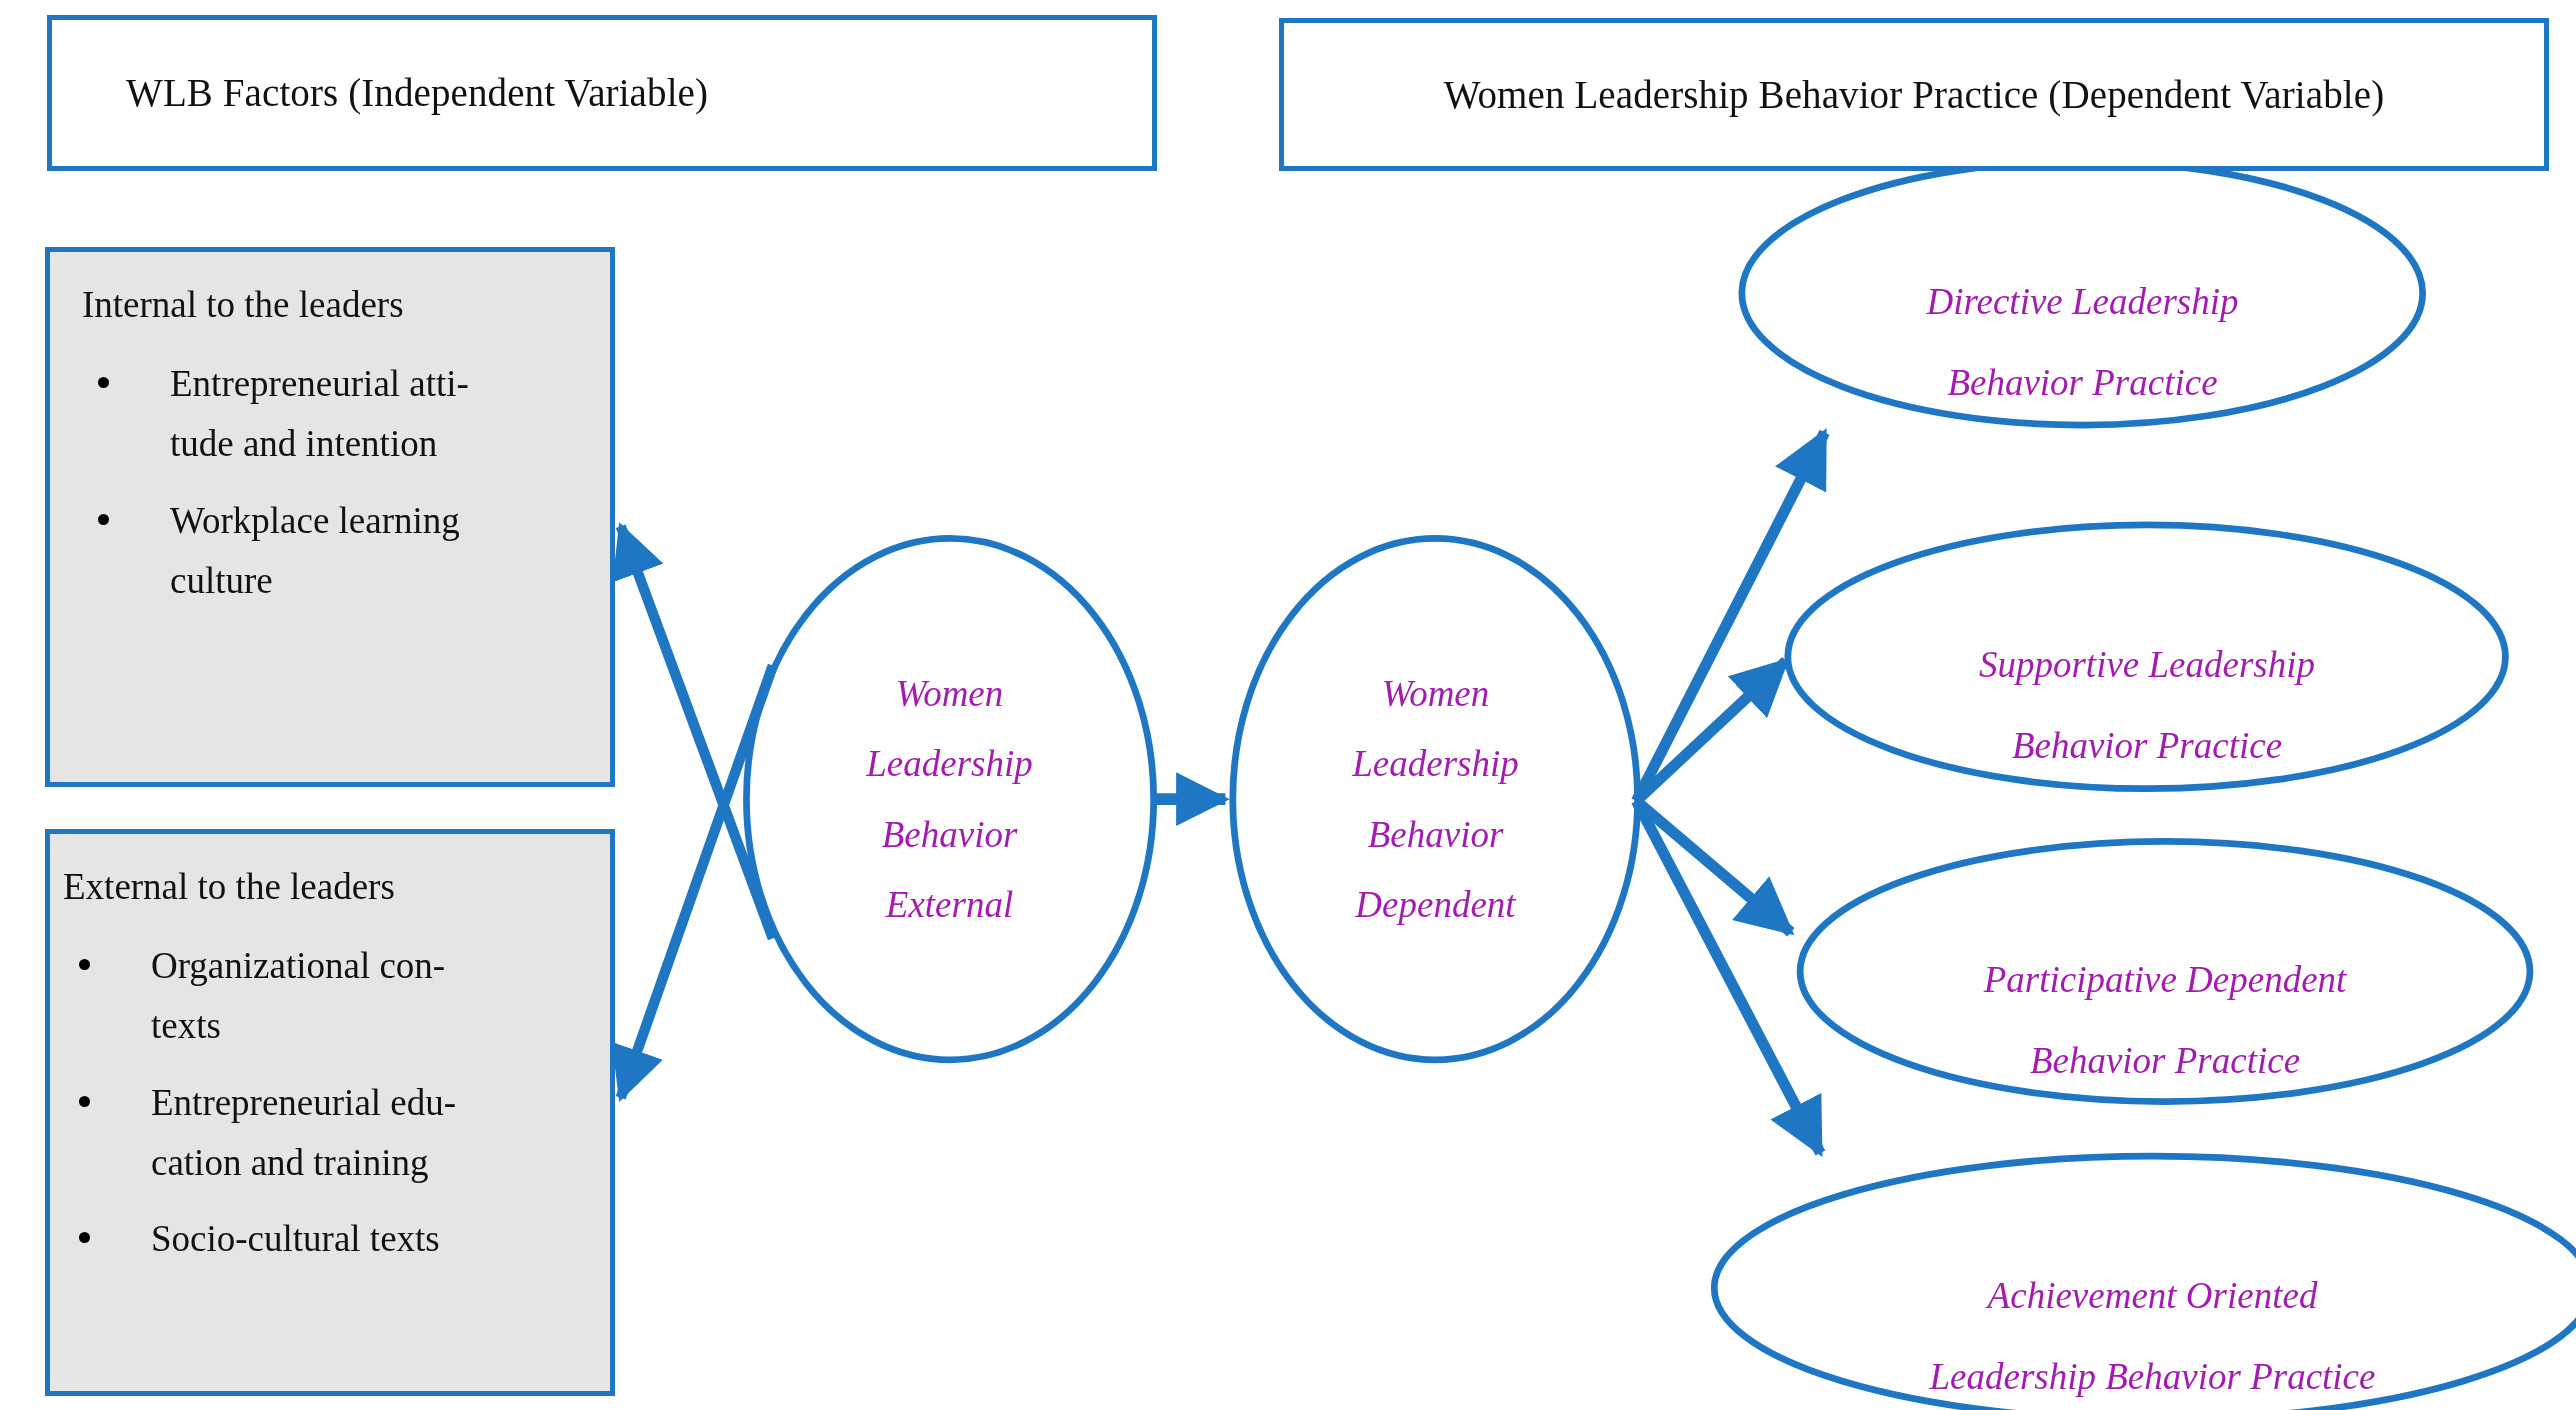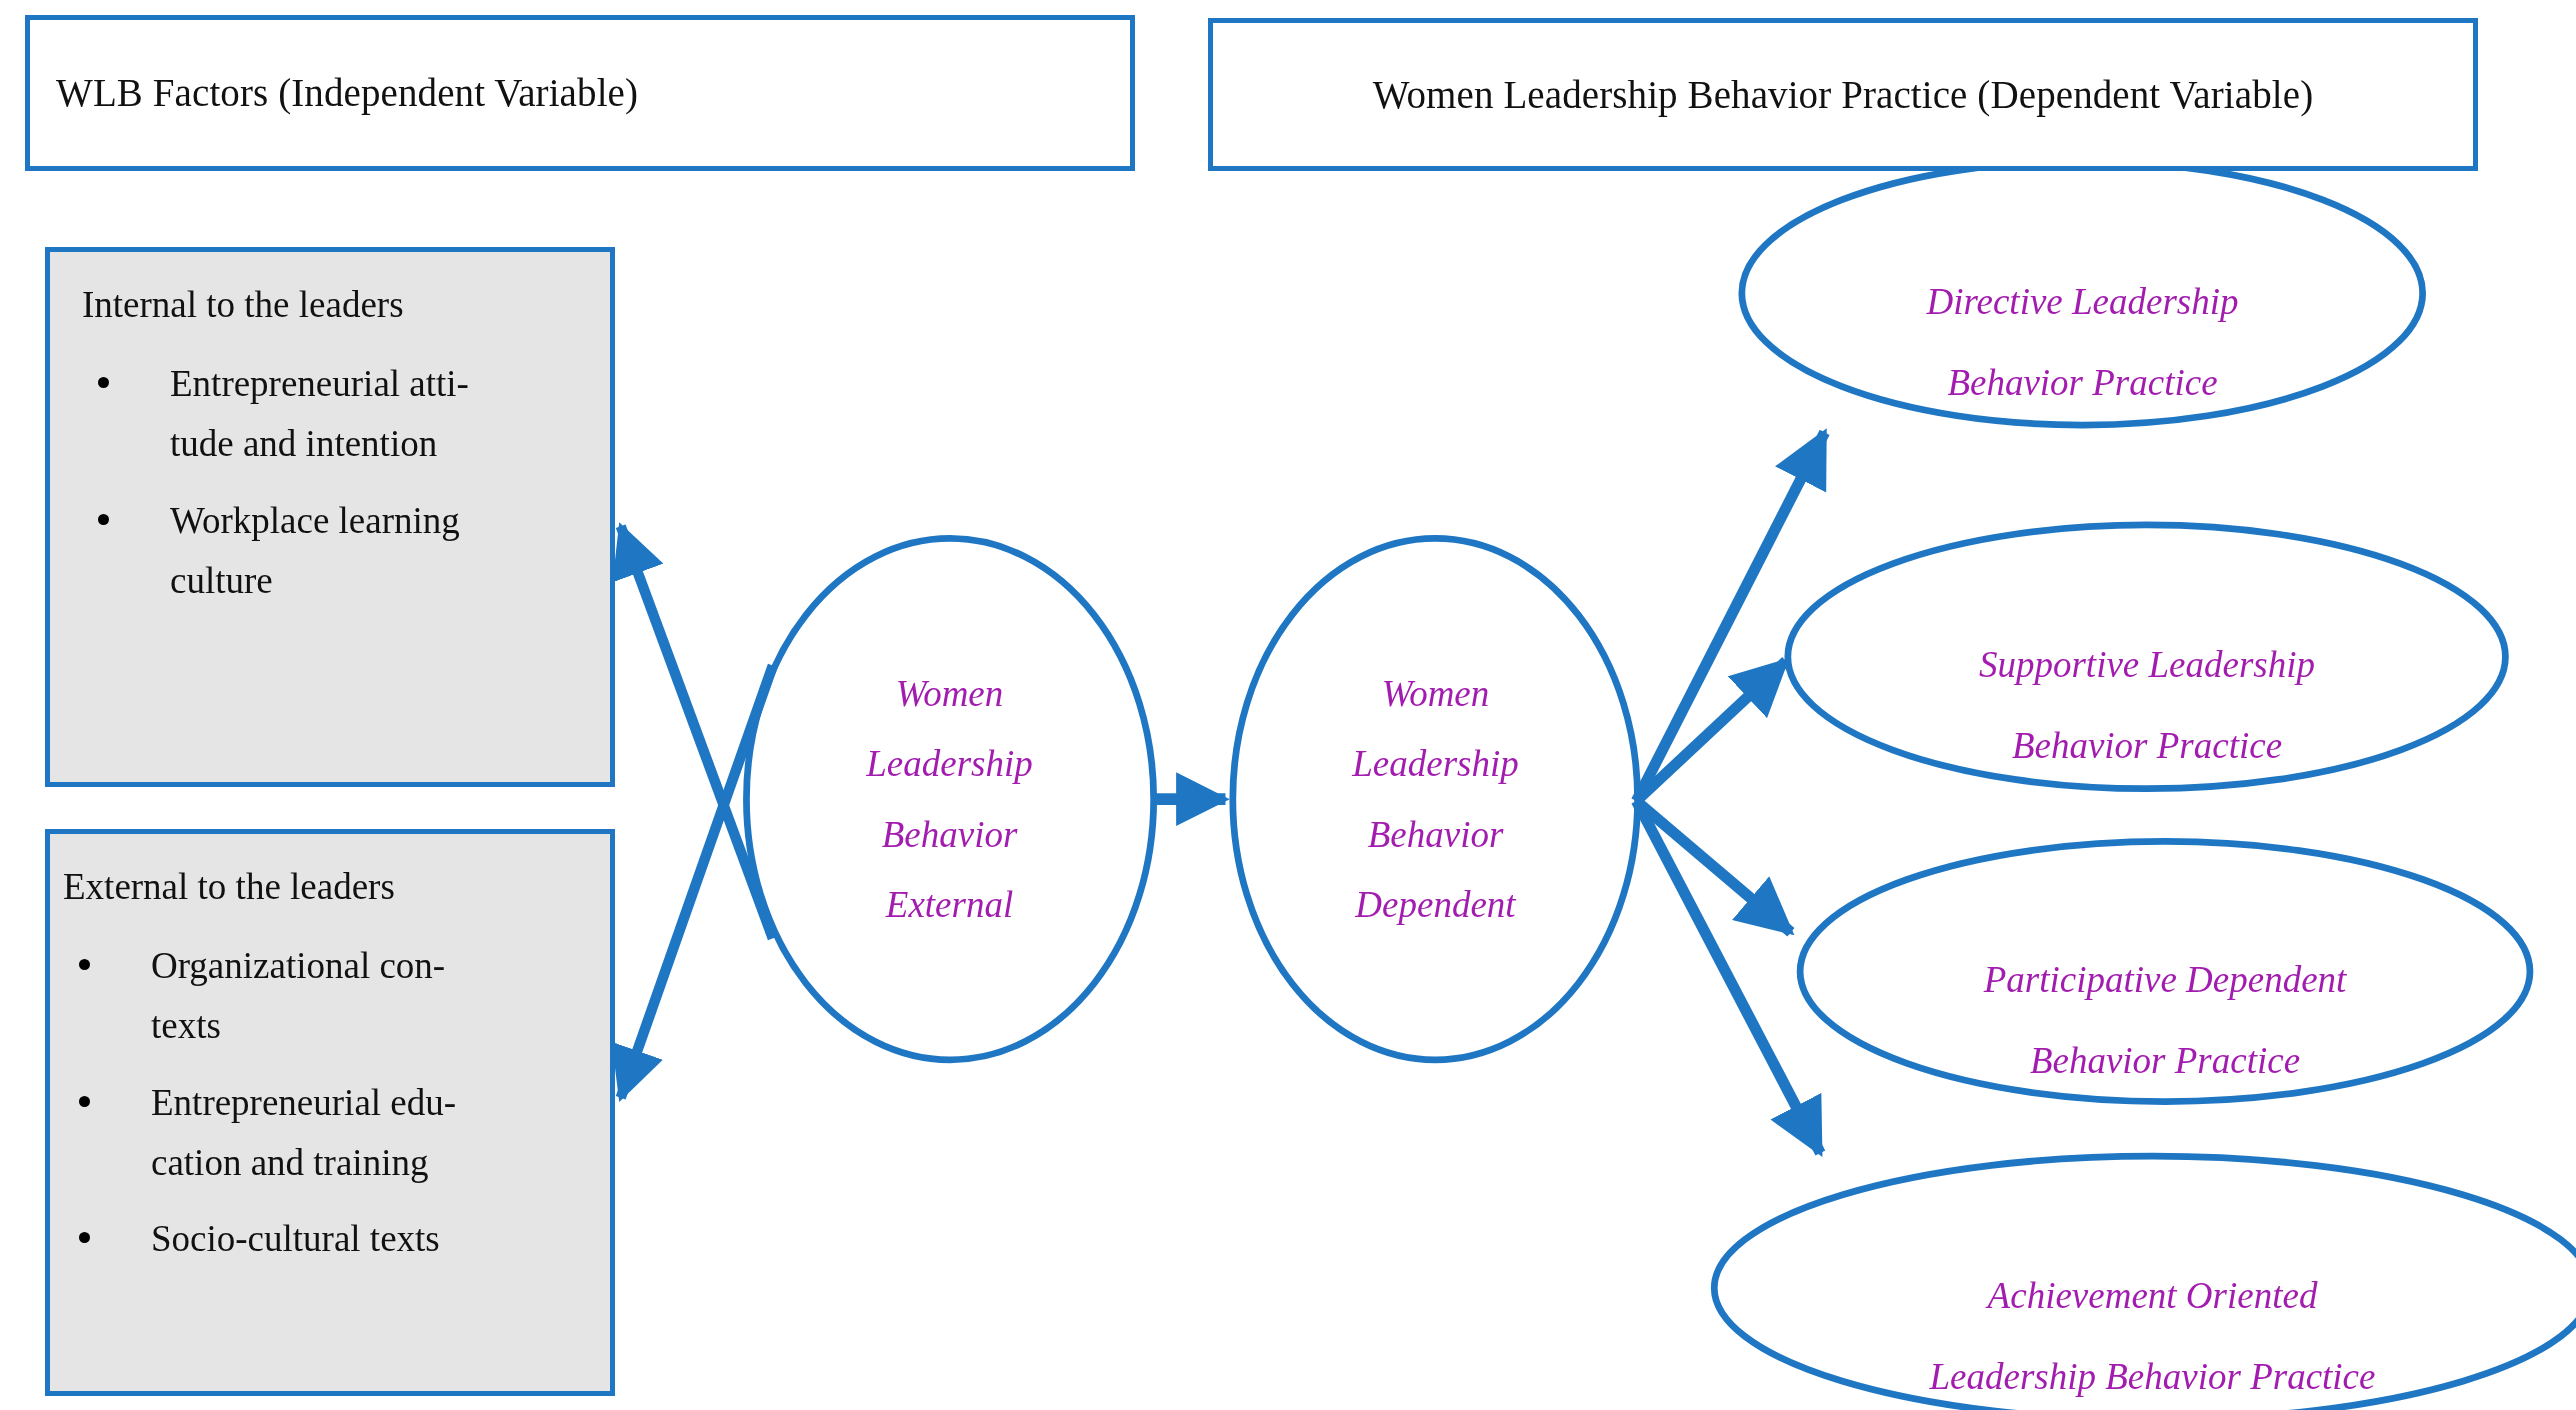--- a/index.html
+++ b/index.html
@@ -27,22 +27,22 @@
     box-sizing: border-box;
     border: 5.5px solid #1F77C4;
     background: #ffffff;
     display: flex;
     align-items: center;
     color: #111111;
     font-size: 39px;
     letter-spacing: 0.1px;
   }
   .hdr-box .lbl { padding-left: 26px; }
-  .hdr-left  { left: 25px;  top: 14.7px;  width: 1110px; height: 156px; }
-  .hdr-right { left: 1208px; top: 18.4px; width: 1270px; height: 153px; }
+  .hdr-left  { left: 47px;  top: 14.7px;  width: 1110px; height: 156px; padding-left: 48px; }
+  .hdr-right { left: 1279px; top: 18.4px; width: 1270px; height: 153px; }
   .hdr-right .lbl { width: 100%; text-align: center; padding-left: 0; }
 
   .fact-box {
     position: absolute;
     box-sizing: border-box;
     border: 5.5px solid #1F77C4;
     background: #e5e5e5;
     padding: 33px 16px 12.3px 32px;
     color: #111111;
     font-size: 37px;

